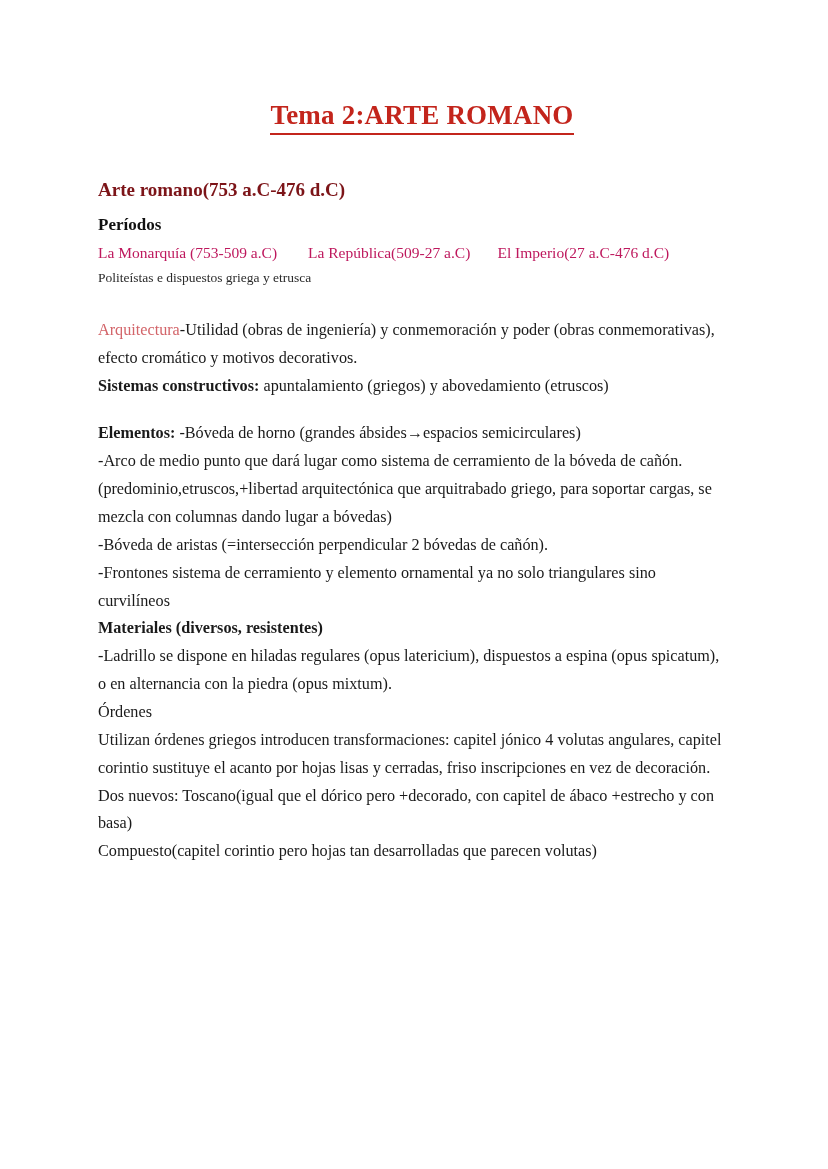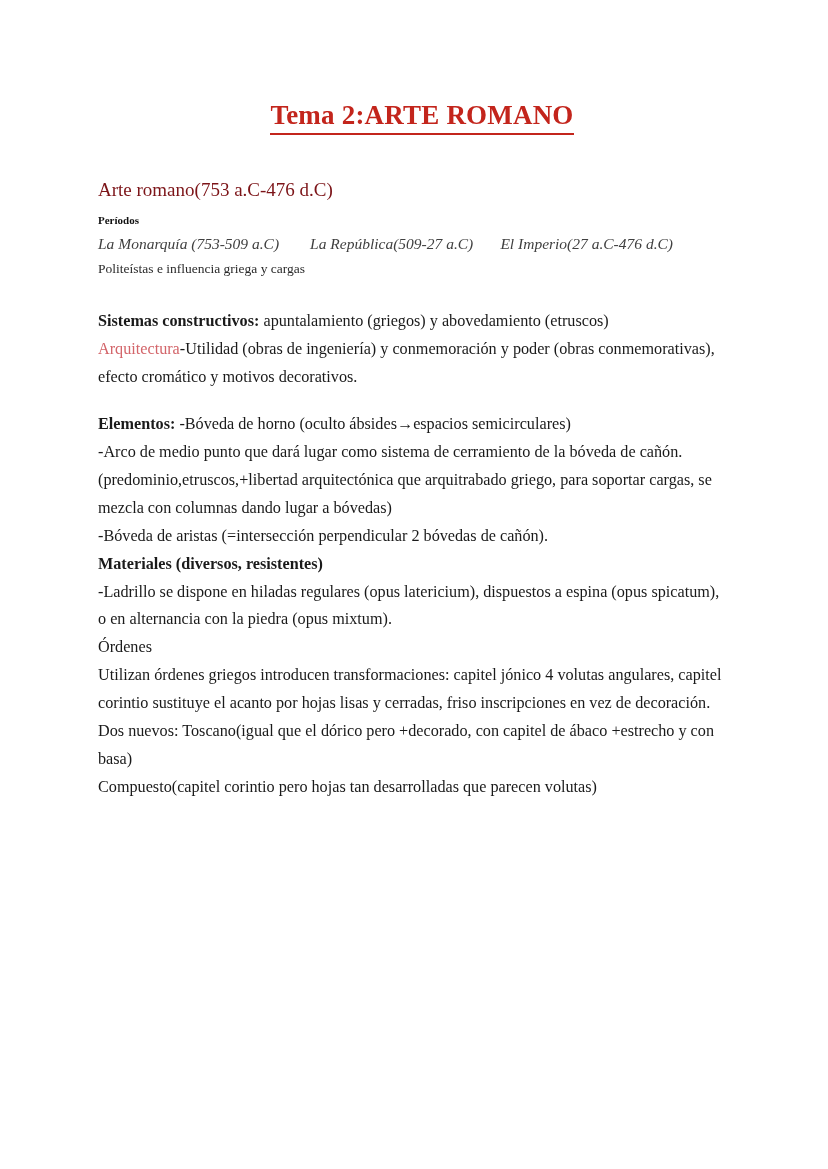--- a/index.html
+++ b/index.html
@@ -43,45 +43,44 @@
   
   .content {
     position: absolute;
     left: 98px;
     top: 178px;
     width: 632px;
   }
 
   .h-section {
     font-size: 19px;
-    font-weight: normal;
+    font-weight: bold;
     color: #7C1418;
     margin: 0 0 10px 0;
     line-height: 1.25;
   }
 
   .lbl-bold {
     font-weight: bold;
   }
 
   .small-head {
-    font-size: 11px;
+    font-size: 17px;
     font-weight: bold;
     color: #111;
     line-height: 1.5;
     margin: 0 0 4px 0;
   }
 
   .periods-row {
     font-size: 15.5px;
     line-height: 1.55;
     margin: 0 0 2px 0;
     white-space: pre;
-    color: #404040;
-    font-style: italic;
+    color: #be185d;
   }
 
   .small-note {
     font-size: 13.5px;
     line-height: 1.6;
     margin: 0;
     color: #2a2a2a;
   }
 
   .para {
@@ -110,34 +109,35 @@
   </div>
 
   <div class="content">
 
     <div class="h-section">Arte romano(753 a.C-476 d.C)</div>
 
     <div class="small-head">Períodos</div>
 
     <div class="periods-row">La Monarquía (753-509 a.C)        La República(509-27 a.C)       El Imperio(27 a.C-476 d.C)</div>
 
-    <div class="small-note">Politeístas e influencia griega y cargas</div>
+    <div class="small-note">Politeístas e dispuestos griega y etrusca</div>
 
     <div class="gap-lg"></div>
 
+    <p class="para"><span class="accent-arch">Arquitectura</span><span>-Utilidad (obras de ingeniería) y conmemoración y poder (obras conmemorativas), efecto cromático y motivos decorativos.</span></p>
+
     <p class="para"><span class="lbl-bold">Sistemas constructivos:</span><span> apuntalamiento (griegos) y abovedamiento (etruscos)</span></p>
-
-    <p class="para"><span class="accent-arch">Arquitectura</span><span>-Utilidad (obras de ingeniería) y conmemoración y poder (obras conmemorativas), efecto cromático y motivos decorativos.</span></p>
 
     <div class="gap-md"></div>
 
-    <p class="para"><span class="lbl-bold">Elementos:</span><span> -Bóveda de horno (oculto ábsides→espacios semicirculares)</span></p>
+    <p class="para"><span class="lbl-bold">Elementos:</span><span> -Bóveda de horno (grandes ábsides→espacios semicirculares)</span></p>
 
     <p class="para">-Arco de medio punto que dará lugar como sistema de cerramiento de la bóveda de cañón.(predominio,etruscos,+libertad arquitectónica que arquitrabado griego, para soportar cargas, se mezcla con columnas dando lugar a bóvedas)</p>
     <p class="para">-Bóveda de aristas (=intersección perpendicular 2 bóvedas de cañón).</p>
+    <p class="para">-Frontones sistema de cerramiento y elemento ornamental ya no solo triangulares sino curvilíneos</p>
 
     <p class="para lbl-bold">Materiales (diversos, resistentes)</p>
     <p class="para">-Ladrillo se dispone en hiladas regulares (opus latericium), dispuestos a espina (opus spicatum), o en alternancia con la piedra (opus mixtum).</p>
 
     <p class="para">Órdenes</p>
     <p class="para">Utilizan órdenes griegos introducen transformaciones: capitel jónico 4 volutas angulares, capitel corintio sustituye el acanto por hojas lisas y cerradas, friso inscripciones en vez de decoración.</p>
     <p class="para">Dos nuevos: Toscano(igual que el dórico pero +decorado, con capitel de ábaco +estrecho y con basa)</p>
     <p class="para">Compuesto(capitel corintio pero hojas tan desarrolladas que parecen volutas)</p>
 
   </div>

